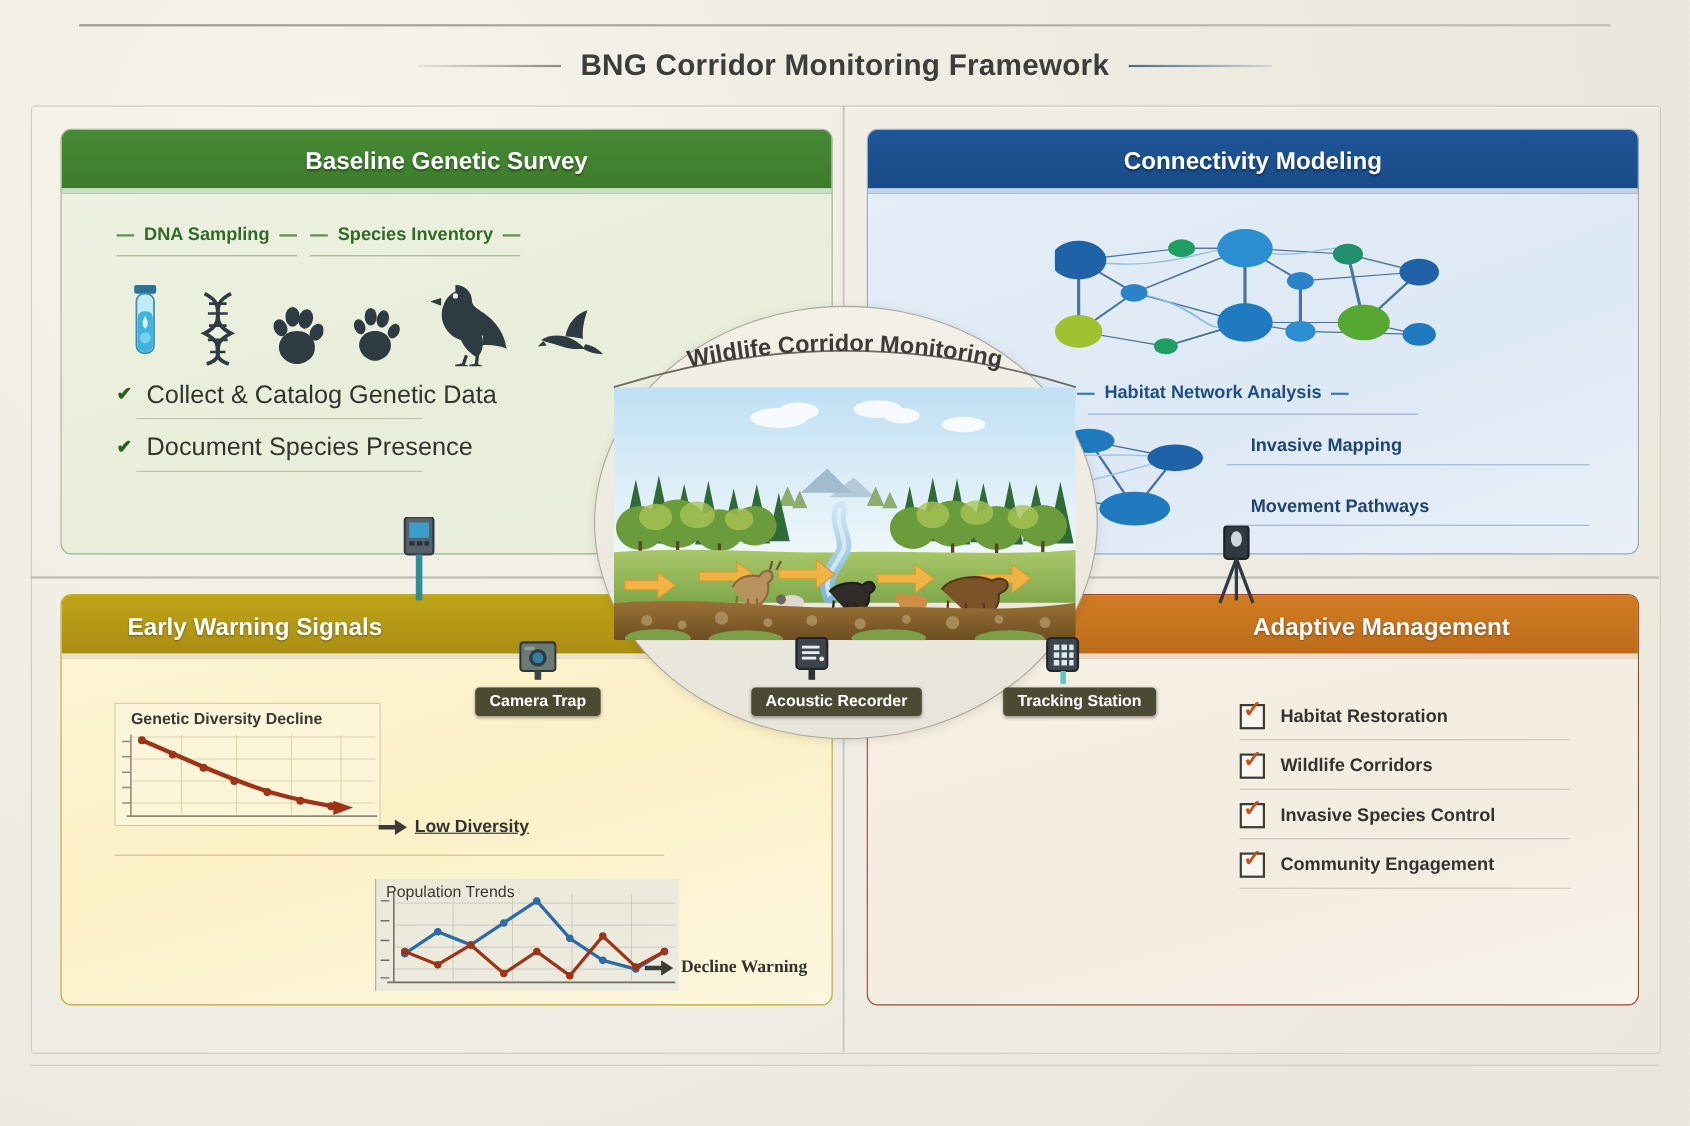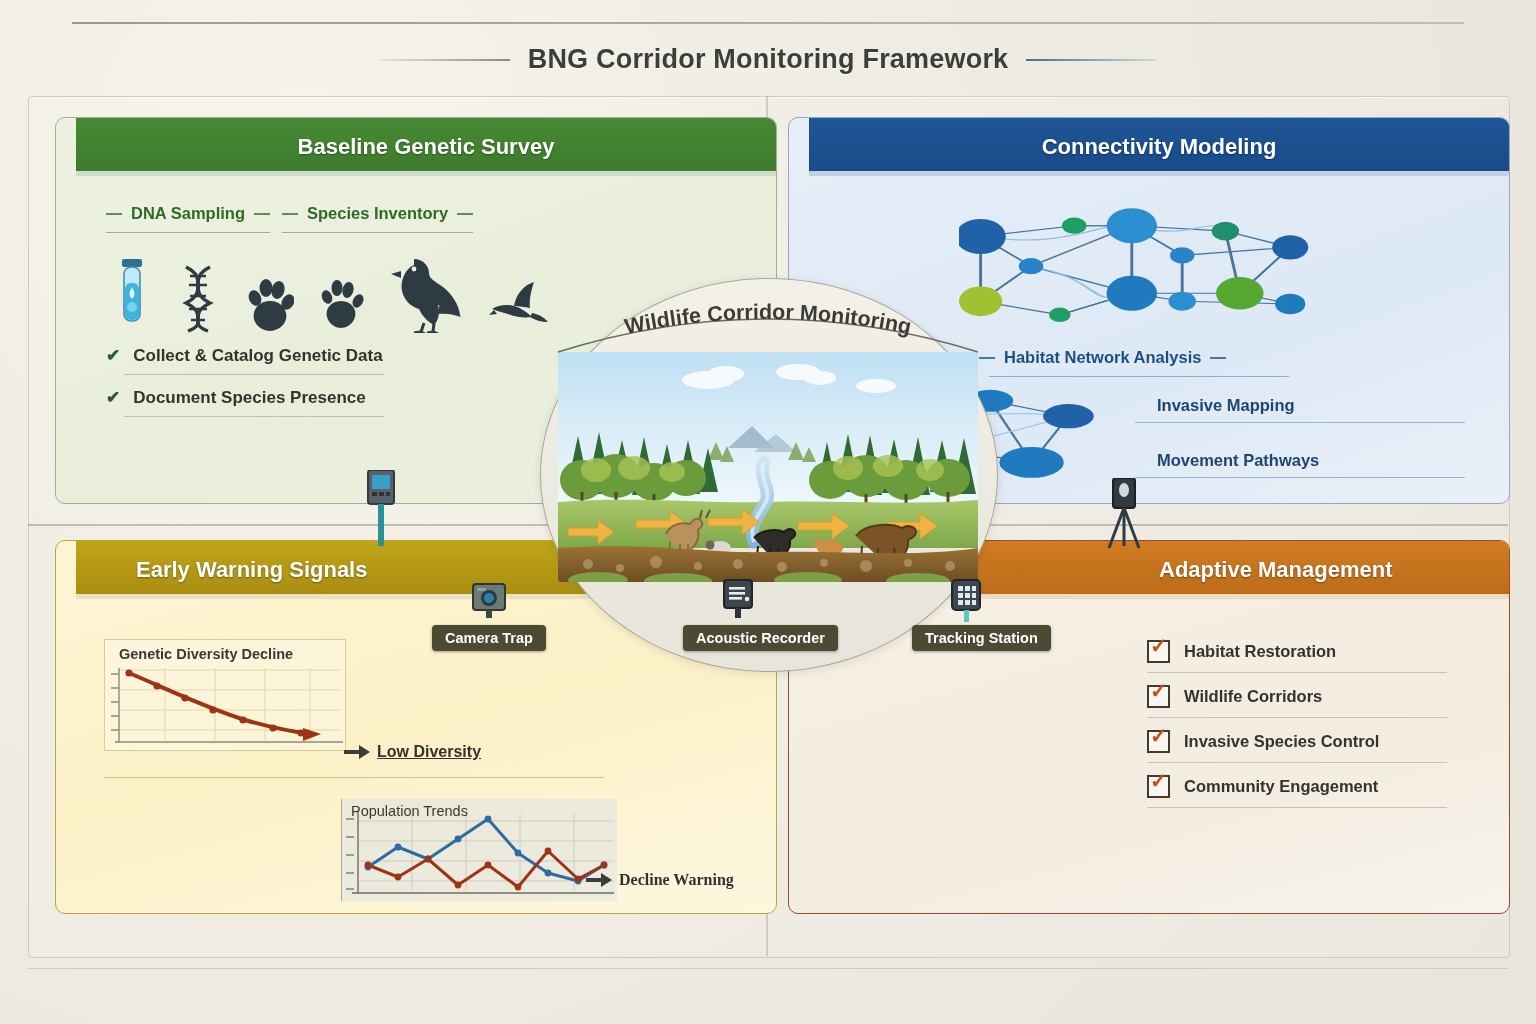--- a/index.html
+++ b/index.html
@@ -36,21 +36,21 @@
   
   #frame{
     position:absolute;left:28px;top:96px;width:1480px;height:860px;
     border:1px solid #cdcabf;border-radius:4px;
     box-shadow:0 1px 0 rgba(255,255,255,.6) inset;
     background:rgba(255,255,255,.10);
   }
   #divider-h{position:absolute;left:28px;right:28px;top:524px;height:2px;background:#b3b0a5;opacity:.8;}
   #divider-v{position:absolute;left:766px;top:96px;width:2px;height:860px;background:#b3b0a5;opacity:.55;}
 
-  .panel{position:absolute;border-radius:10px;overflow:hidden;padding-left:20px;}
+  .panel{position:absolute;border-radius:10px;overflow:hidden;}
   .panel-head{
     height:58px;display:flex;align-items:center;justify-content:center;
     color:#fff;font-size:22px;font-weight:bold;
     text-shadow:0 1px 2px rgba(0,0,0,.4);
     position:relative;
   }
   .panel-head:after{content:"";position:absolute;left:0;right:0;bottom:0;height:5px;background:rgba(255,255,255,.75);}
   .panel-body{position:absolute;left:0;right:0;top:58px;bottom:0;}
 
   
@@ -58,21 +58,21 @@
       background:linear-gradient(160deg,#eef1e2 0%,#e9eedb 55%,#eceedf 100%);}
   #p1 .panel-head{background:linear-gradient(180deg,#478a34,#3c7a2c);}
   .sub-pair{display:flex;gap:12px;padding:28px 0 0 50px;}
   .sub-col{}
   .sub-title{display:flex;align-items:center;gap:9px;font-size:16.5px;font-weight:bold;color:#2f6b24;white-space:nowrap;}
   .dash{width:16px;height:2px;background:#5f8d4e;display:inline-block;}
   .sub-underline{height:1px;background:#9bb386;margin-top:9px;}
   #icon-row{display:flex;align-items:flex-end;gap:26px;padding:14px 0 0 58px;height:86px;}
   .check-row{display:flex;align-items:center;gap:13px;padding-left:50px;margin-top:12px;}
   .check-row .ck{color:#2c5e22;font-size:17px;font-weight:bold;}
-  .check-row .lbl{font-size:17px;font-weight:bold;color:#33322e;}
+  .check-row .lbl{font-size:23px;font-weight:normal;color:#33322e;}
   .check-ul{height:1px;background:#b9c3a8;margin:8px 50px 0 68px;width:260px;}
 
   
   #p2{left:788px;top:117px;width:700px;height:385px;border:1px solid #90a9c6;
       background:linear-gradient(160deg,#e6eef7 0%,#dde9f5 60%,#e9f0f8 100%);}
   #p2 .panel-head{background:linear-gradient(180deg,#1f5697,#184a86);}
   #net-big{position:absolute;left:170px;top:20px;width:360px;height:135px;}
   .net-sub{position:absolute;left:190px;top:172px;display:flex;align-items:center;gap:9px;
            font-size:16.5px;font-weight:bold;color:#1d4e86;white-space:nowrap;}
   .net-sub .dash{background:#3d79b4;}

